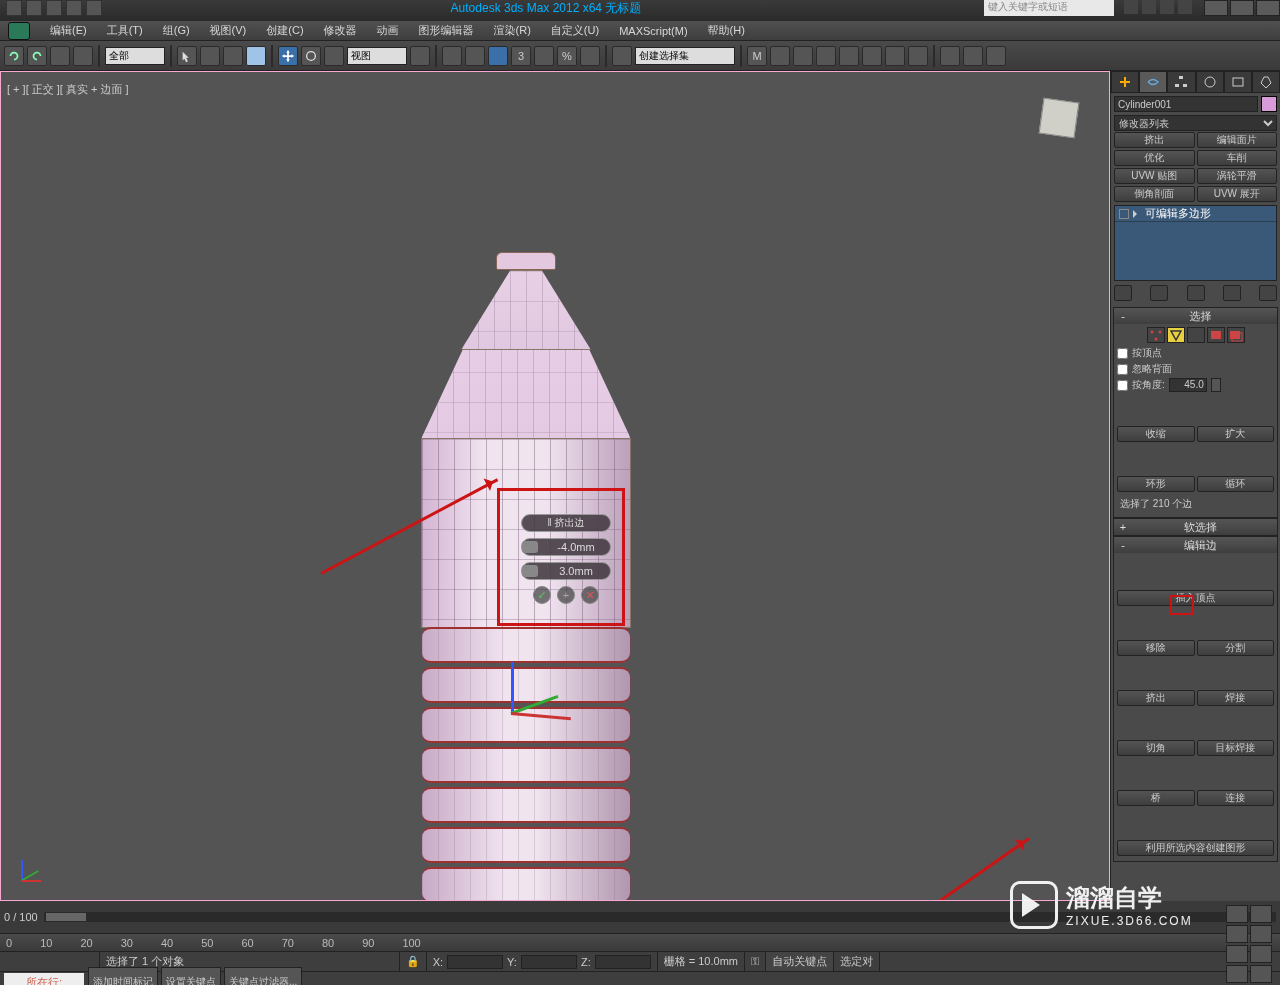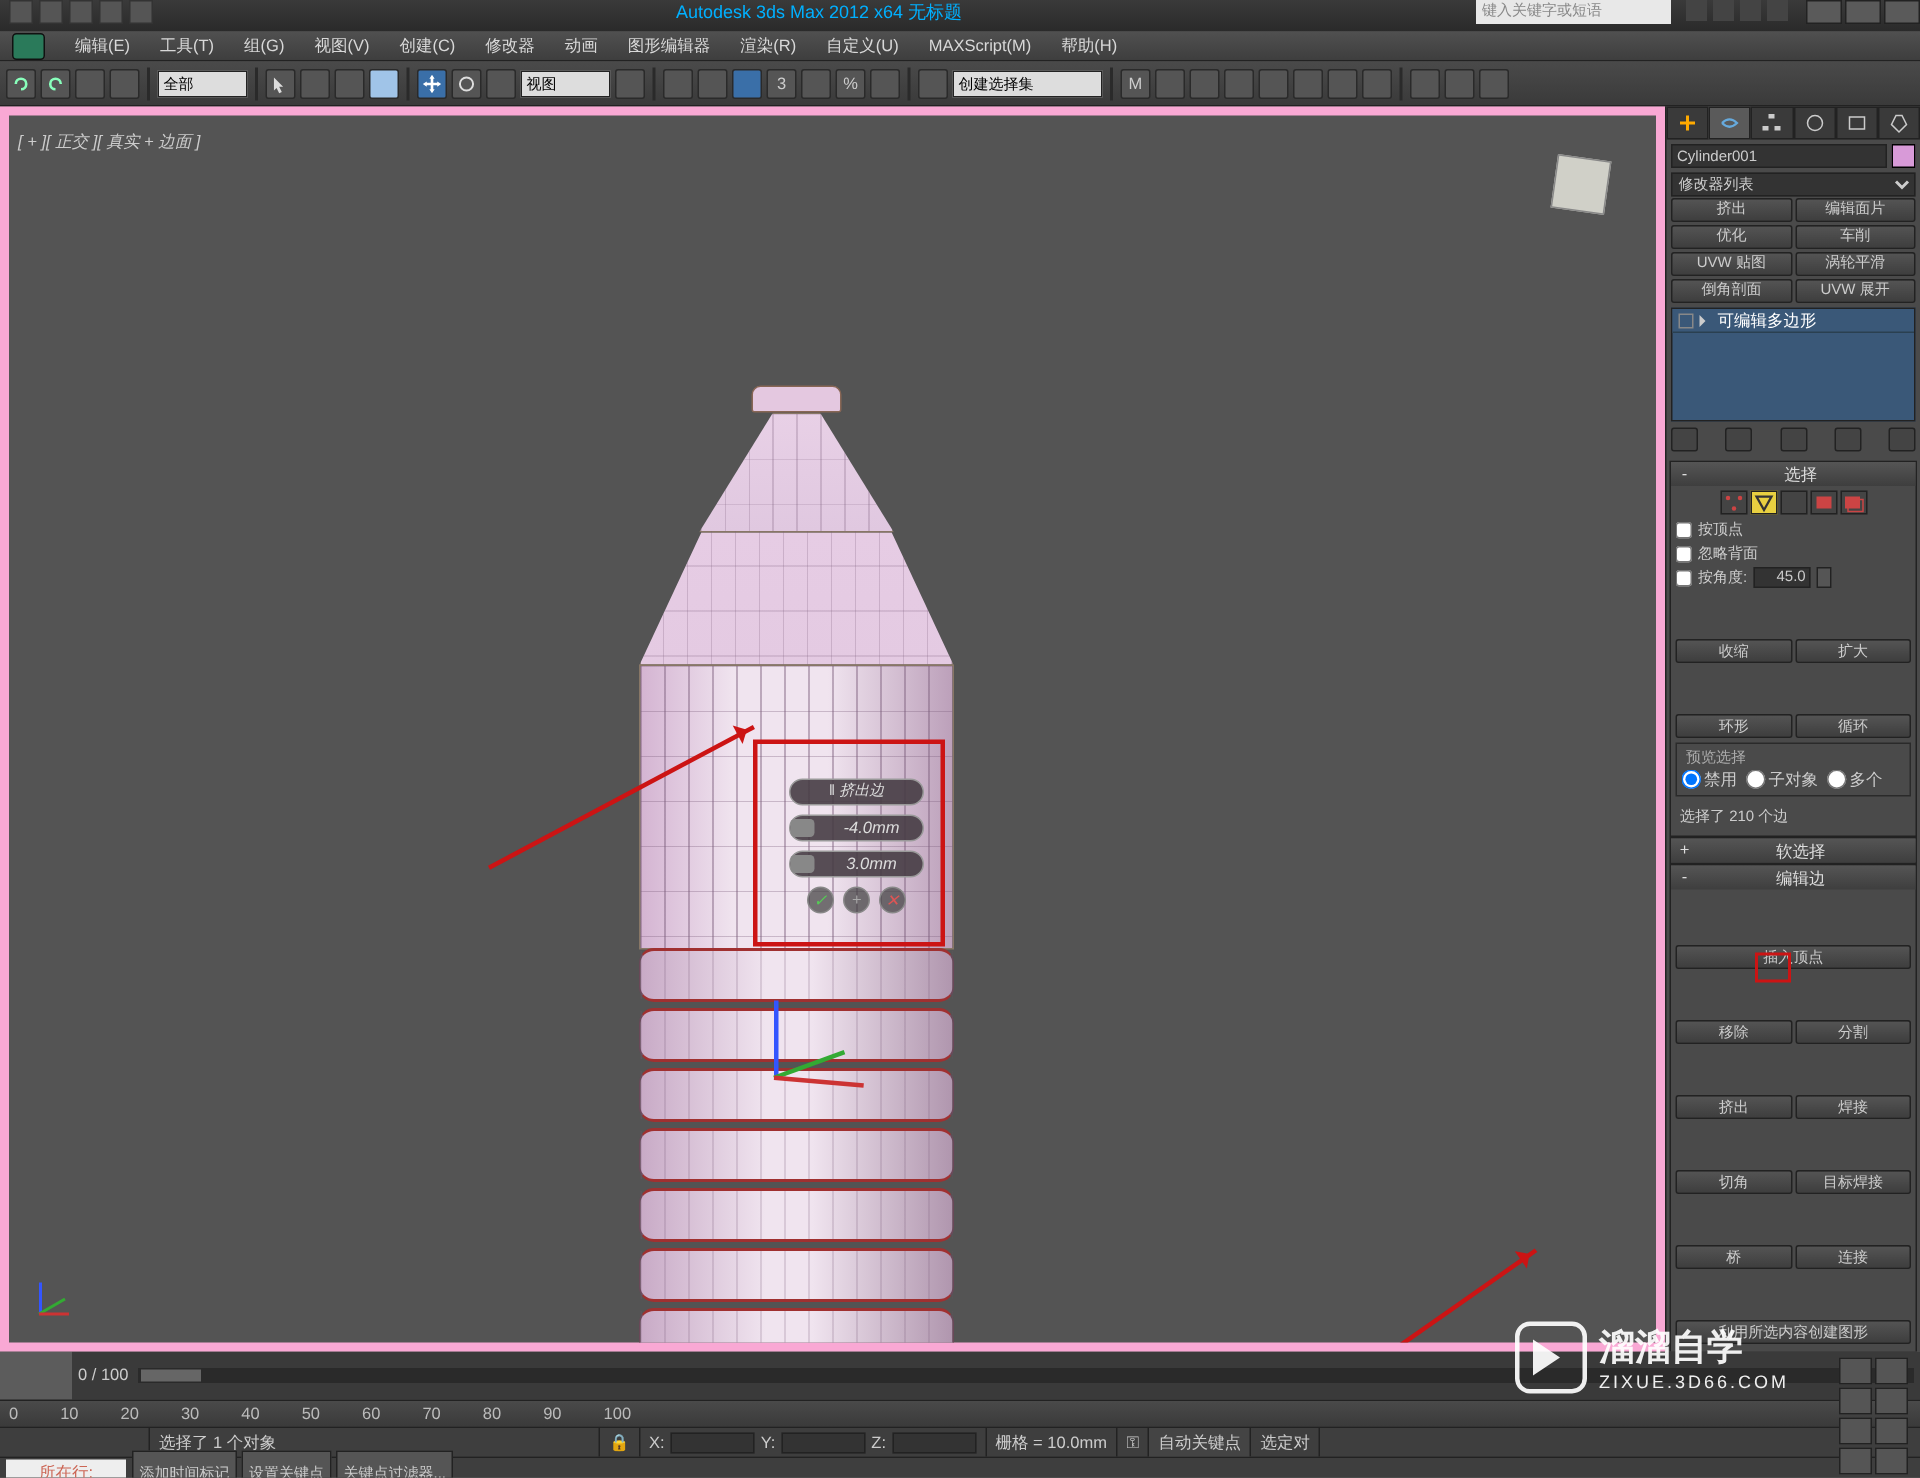--- a/index.html
+++ b/index.html
@@ -25,21 +25,21 @@
 .tbtn { width:20px; height:20px; background:#555; border:1px solid #2a2a2a; border-radius:2px; display:flex; align-items:center; justify-content:center; }
 .tbtn.active { background:#a0c4e8; }
 .tbtn.highlight { background:#3a6fa8; }
 .tsep { width:2px; height:22px; background:#2a2a2a; margin:0 2px; }
 .tdrop { width:60px; height:18px; background:#ddd; color:#000; font-size:10px; padding:0 3px; display:flex; align-items:center; border:1px solid #222; }
 .tdropw { width:100px; height:18px; background:#ddd; color:#000; font-size:10px; padding:0 3px; display:flex; align-items:center; border:1px solid #222; }
 .tbtn svg { width:14px; height:14px; }
 
 
 .work { display:flex; height:830px; }
-.viewport { flex:1; background:#545454; position:relative; border:6px solid #f9a8d4; overflow:hidden;font-style:italic; }
+.viewport { flex:1; background:#545454; position:relative; border:1px solid #f9a8d4; overflow:hidden; }
 .vplabel { position:absolute; top:10px; left:6px; color:#ccc; font-size:11px; }
 .vcube { position:absolute; top:20px; right:20px; width:60px; height:50px; }
 .vcube .cube { width:36px; height:36px; background:#d0d0c8; border:1px solid #888; transform:rotate(8deg); position:absolute; top:8px; left:12px; }
 .gizmo-bl { position:absolute; bottom:20px; left:20px; }
 .gizmo-bl .ax { position:absolute; width:20px; height:2px; }
 .gizmo-bl .zr { background:#3355ff; width:2px; height:20px; left:0; top:-20px; }
 .gizmo-bl .yr { background:#33aa33; transform:rotate(-30deg); transform-origin:left; }
 .gizmo-bl .xr { background:#cc3333; }
 
 
@@ -118,21 +118,21 @@
 .spin .sa { width:10px; height:14px; background:#555; border:1px solid #222; }
 .halfbtns { display:flex; gap:2px; margin:2px 0; }
 .halfbtns .hb { flex:1; height:16px; background:linear-gradient(#545454,#3e3e3e); border:1px solid #222; color:#ccc; font-size:10px; display:flex; align-items:center; justify-content:center; border-radius:2px; position:relative;margin-top:32px; }
 .radio { display:flex; gap:6px; flex-wrap:wrap; }
 .radio label { display:flex; align-items:center; gap:2px; font-size:10px; color:#ccc; }
 .seltext { text-align:left; color:#ccc; font-size:10px; padding:3px; }
 .grp { border:1px solid #2a2a2a; padding:3px; margin:3px 0; }
 .grptitle { font-size:10px; color:#aaa; margin-top:-9px; background:#4a4a4a; display:inline-block; padding:0 3px; }
 
 
-.hscroll { height:32px; background:#3a3a3a; display:flex; align-items:center; padding:0 4px; gap:6px; font-size:10px; color:#ccc;margin-left:48px; }
+.hscroll { height:32px; background:#3a3a3a; display:flex; align-items:center; padding:0 4px; gap:6px; font-size:10px; color:#ccc; }
 .hscroll .track { flex:1; height:10px; background:#2a2a2a; position:relative; }
 .hscroll .thumb { position:absolute; left:2px; top:1px; width:40px; height:8px; background:#666; }
 .timeline { height:18px; background:linear-gradient(#4a4a4a,#3a3a3a); display:flex; align-items:center; padding:0 6px; font-size:9px; color:#bbb; gap:28px; border-top:1px solid #222; }
 .status { display:flex; height:20px; background:#3e3e3e; align-items:center; font-size:10px; color:#ccc; border-top:1px solid #222; }
 .status .blk { padding:0 6px; border-right:1px solid #222; height:100%; display:flex; align-items:center; gap:3px; }
 .status .coord { display:flex; gap:4px; }
 .status .coord .cb { width:56px; height:14px; background:#333; border:1px solid #222; }
 .prompt { height:20px; background:#3e3e3e; display:flex; align-items:center; border-top:1px solid #222; }
 .prompt .l { width:80px; color:#cc6655; padding:0 6px; background:#eee; height:18px; line-height:18px; text-align:center; margin:0 4px; }
 .prompt .t { flex:1; color:#ccc; padding-left:6px; }
@@ -423,37 +423,20 @@
               </div>
         </div>
         <div class="halfbtns">
               <div class="hb">收缩</div>
               <div class="hb">扩大</div>
             </div>
         <div class="halfbtns">
               <div class="hb">环形</div>
               <div class="hb">循环</div>
             </div>
-        <div class="grp">
-          <span class="grptitle">预览选择</span>
-          <div class="radio">
-            <label>
-                  <input type="radio" checked="" style="">
-                  <span>禁用</span>
-                </label>
-            <label>
-                  <input type="radio" style="">
-                  <span>子对象</span>
-                </label>
-            <label>
-                  <input type="radio" style="">
-                  <span>多个</span>
-                </label>
-          </div>
-        </div>
         <div class="seltext">选择了 210 个边</div>
       </div>
     </div>
 
     <div class="rollout">
       <div class="rhead">
             <span class="pm">+</span>
             <span class="t">软选择</span>
           </div>
     </div>

